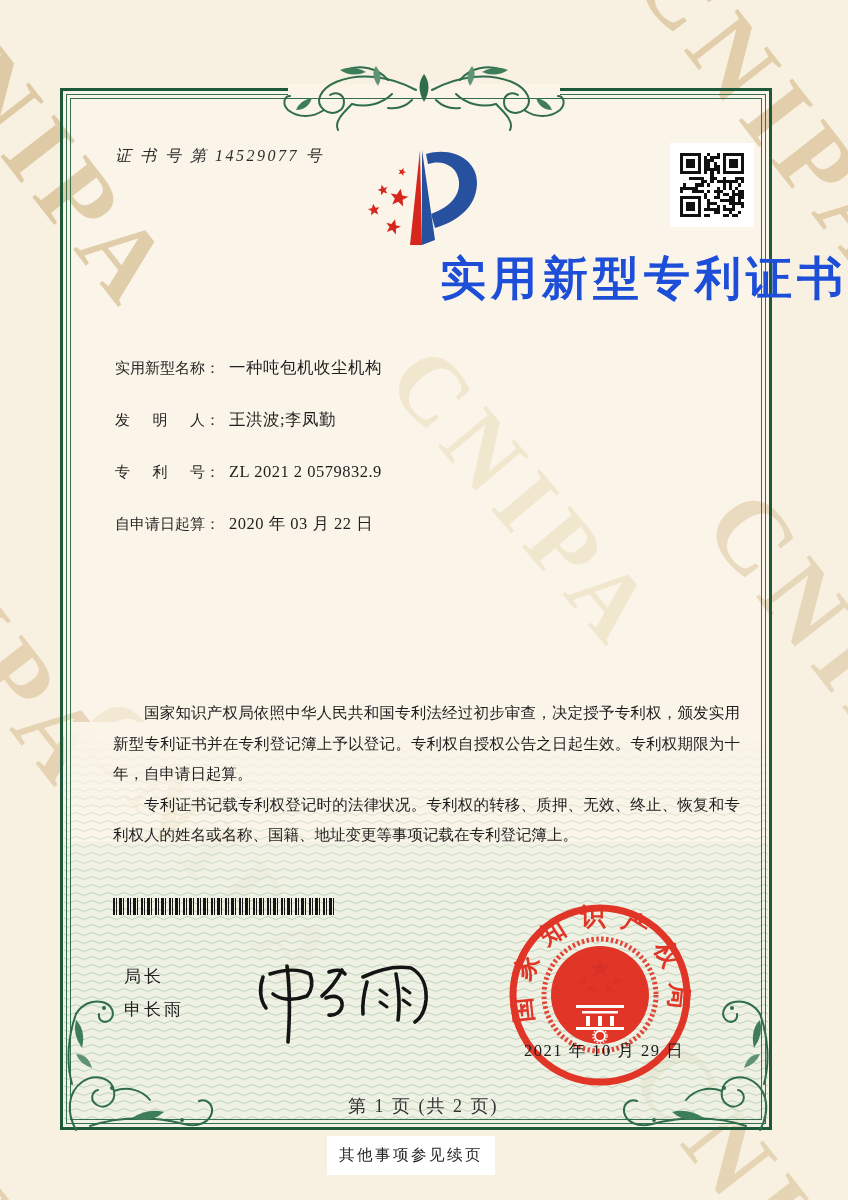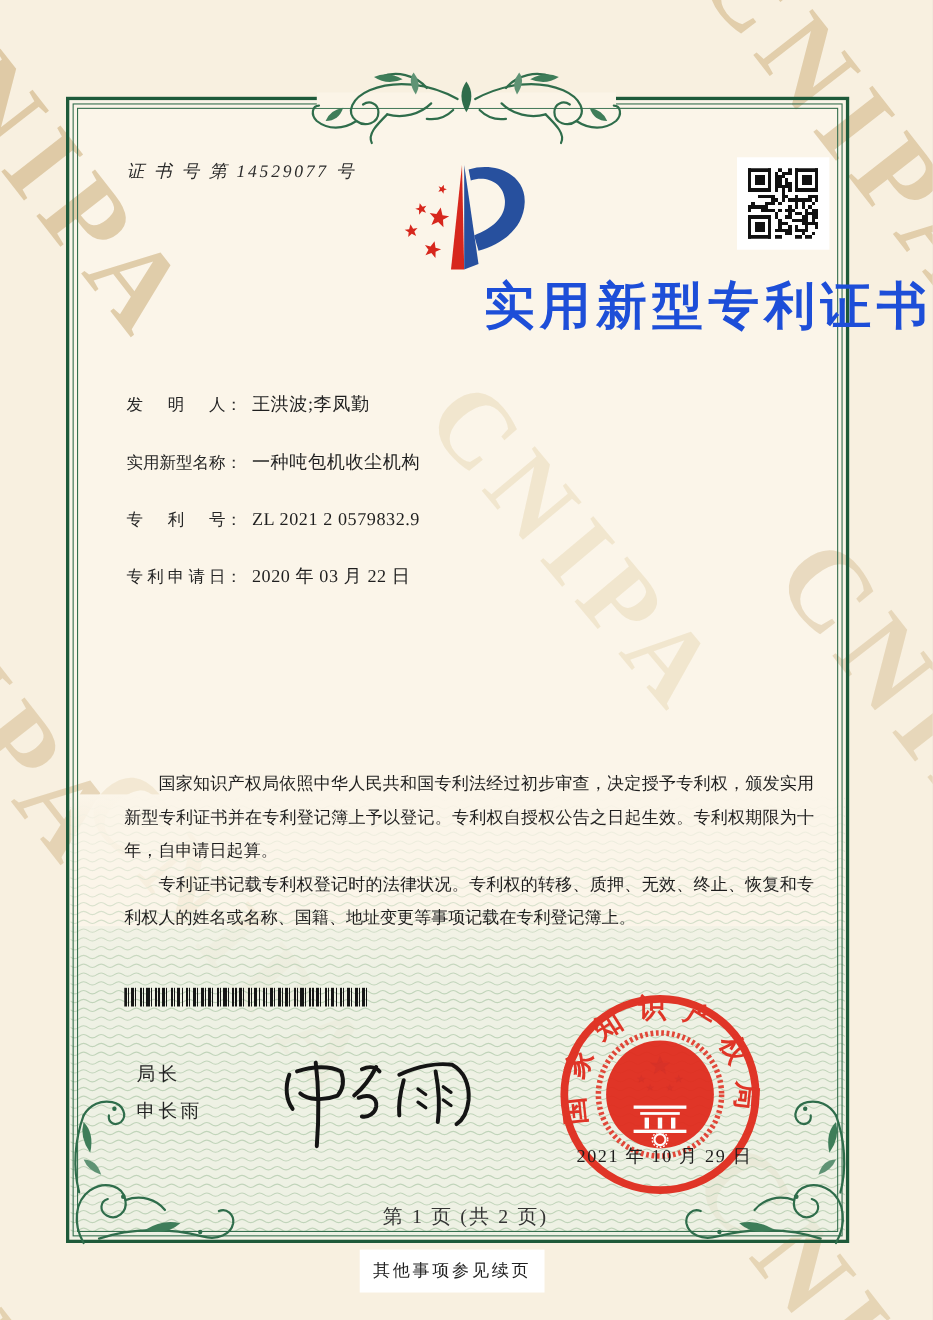--- a/index.html
+++ b/index.html
@@ -355,30 +355,30 @@
           <rect x="15" y="20" width="1" height="1" fill="#111"></rect>
           <rect x="17" y="20" width="1" height="1" fill="#111"></rect>
           <rect x="18" y="20" width="1" height="1" fill="#111"></rect>
         </svg>
     </div>
 
     <div class="title">实用新型专利证书</div>
 
     <div class="fields">
       <div class="f-row">
-        <span class="f-label">发明人</span><span class="f-colon">：</span><span class="f-value">王洪波;李凤勤</span>
+        <span class="f-label">实用新型名称</span><span class="f-colon">：</span><span class="f-value">一种吨包机收尘机构</span>
       </div>
       <div class="f-row">
-        <span class="f-label">实用新型名称</span><span class="f-colon">：</span><span class="f-value">一种吨包机收尘机构</span>
+        <span class="f-label">发明人</span><span class="f-colon">：</span><span class="f-value">王洪波;李凤勤</span>
       </div>
       <div class="f-row">
         <span class="f-label">专利号</span><span class="f-colon">：</span><span class="f-value">ZL 2021 2 0579832.9</span>
       </div>
       <div class="f-row">
-        <span class="f-label">专利申请日</span><span class="f-colon">：</span><span class="f-value">2020 年 03 月 22 日</span>
+        <span class="f-label">自申请日起算</span><span class="f-colon">：</span><span class="f-value">2020 年 03 月 22 日</span>
       </div>
     </div>
 
 
     <div class="paras">
       <p>国家知识产权局依照中华人民共和国专利法经过初步审查，决定授予专利权，颁发实用新型专利证书并在专利登记簿上予以登记。专利权自授权公告之日起生效。专利权期限为十年，自申请日起算。</p>
       <p>专利证书记载专利权登记时的法律状况。专利权的转移、质押、无效、终止、恢复和专利权人的姓名或名称、国籍、地址变更等事项记载在专利登记簿上。</p>
     </div>
 
     <div class="barcode"></div>

